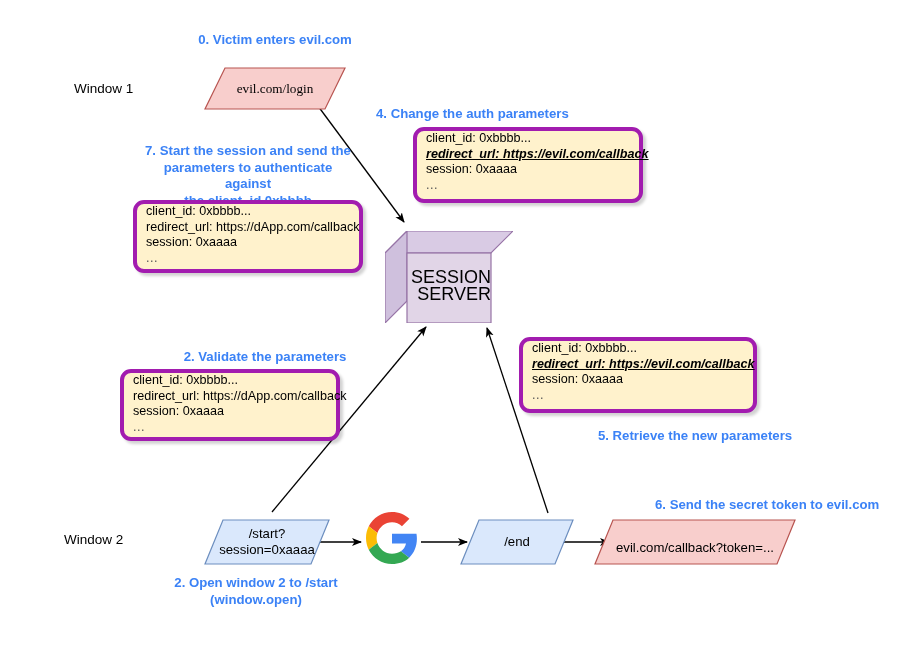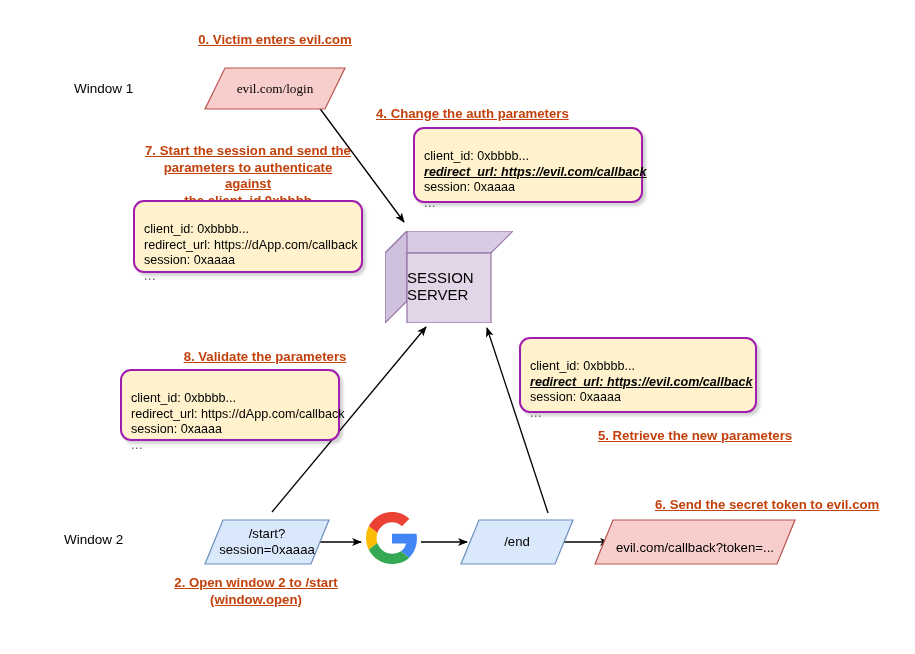--- a/index.html
+++ b/index.html
@@ -24,35 +24,34 @@
   
   .lane-label {
     font-size: 13.5px;
     color: #000;
     white-space: nowrap;
     text-align: left;
   }
   .step-label {
     font-size: 13.2px;
     font-weight: bold;
-    color: #c2410c;
+    color: #3b82f6;
     text-align: center;
     line-height: 16.5px;
     white-space: pre-line;
-    text-decoration: underline;
   }
 
   
   .note {
     box-sizing: border-box;
     background: #fff2cc;
-    border: 2px solid #a21caf;
+    border: 4px solid #a21caf;
     border-radius: 11px;
     box-shadow: 3px 3px 3px rgba(0,0,0,0.18);
-    padding: 20px 9px 7px 9px;
+    padding: 0 9px 7px 9px;
   }
   .note .line {
     font-size: 12.6px;
     line-height: 15.6px;
     color: #000;
     white-space: nowrap;
   }
   .note .line.emph {
     font-weight: bold;
     font-style: italic;
@@ -79,22 +78,22 @@
     text-align: center;
     color: #000;
     white-space: pre-line;
   }
 
   
   .cube-text {
     position: absolute;
     z-index: 3;
     width: 100%;
-    text-align: left;
-    font-size: 15px;
+    text-align: right;
+    font-size: 18px;
     line-height: 17px;
     color: #000;
     white-space: pre-line;
   }
 
   
   #connectors { position: absolute; left: 0; top: 0; width: 915px; height: 654px; }
 </style>
 </head>
 <body>
@@ -159,21 +158,21 @@
       <polygon points="0,22 22,0 128,0 106,22" fill="#d9cbe4" stroke="#9673a6" stroke-width="1.2"></polygon>
 
       <polygon points="0,22 22,0 22,70 0,92" fill="#cfc0dd" stroke="#9673a6" stroke-width="1.2"></polygon>
 
       <rect x="22" y="22" width="84" height="70" fill="#e1d5e7" stroke="#9673a6" stroke-width="1.2"></rect>
     </svg>
     <div class="cube-text" style="top:38px; left:22px; width:84px;">SESSION
 SERVER</div>
   </div>
 
-  <div class="abs step-label" style="left:120px; top:349px; width:290px; text-align:center;">8. Validate the parameters</div>
+  <div class="abs step-label" style="left:120px; top:349px; width:290px; text-align:center;">2. Validate the parameters</div>
 
   <div class="abs note" style="left:120px; top:369px; width:220px; height:72px;">
     <div class="line">client_id: 0xbbbb...</div>
     <div class="line">redirect_url: https://dApp.com/callback</div>
     <div class="line">session: 0xaaaa</div>
     <div class="line dots">...</div>
   </div>
 
   <div class="abs note" style="left:519px; top:337px; width:238px; height:76px;">
     <div class="line">client_id: 0xbbbb...</div>

